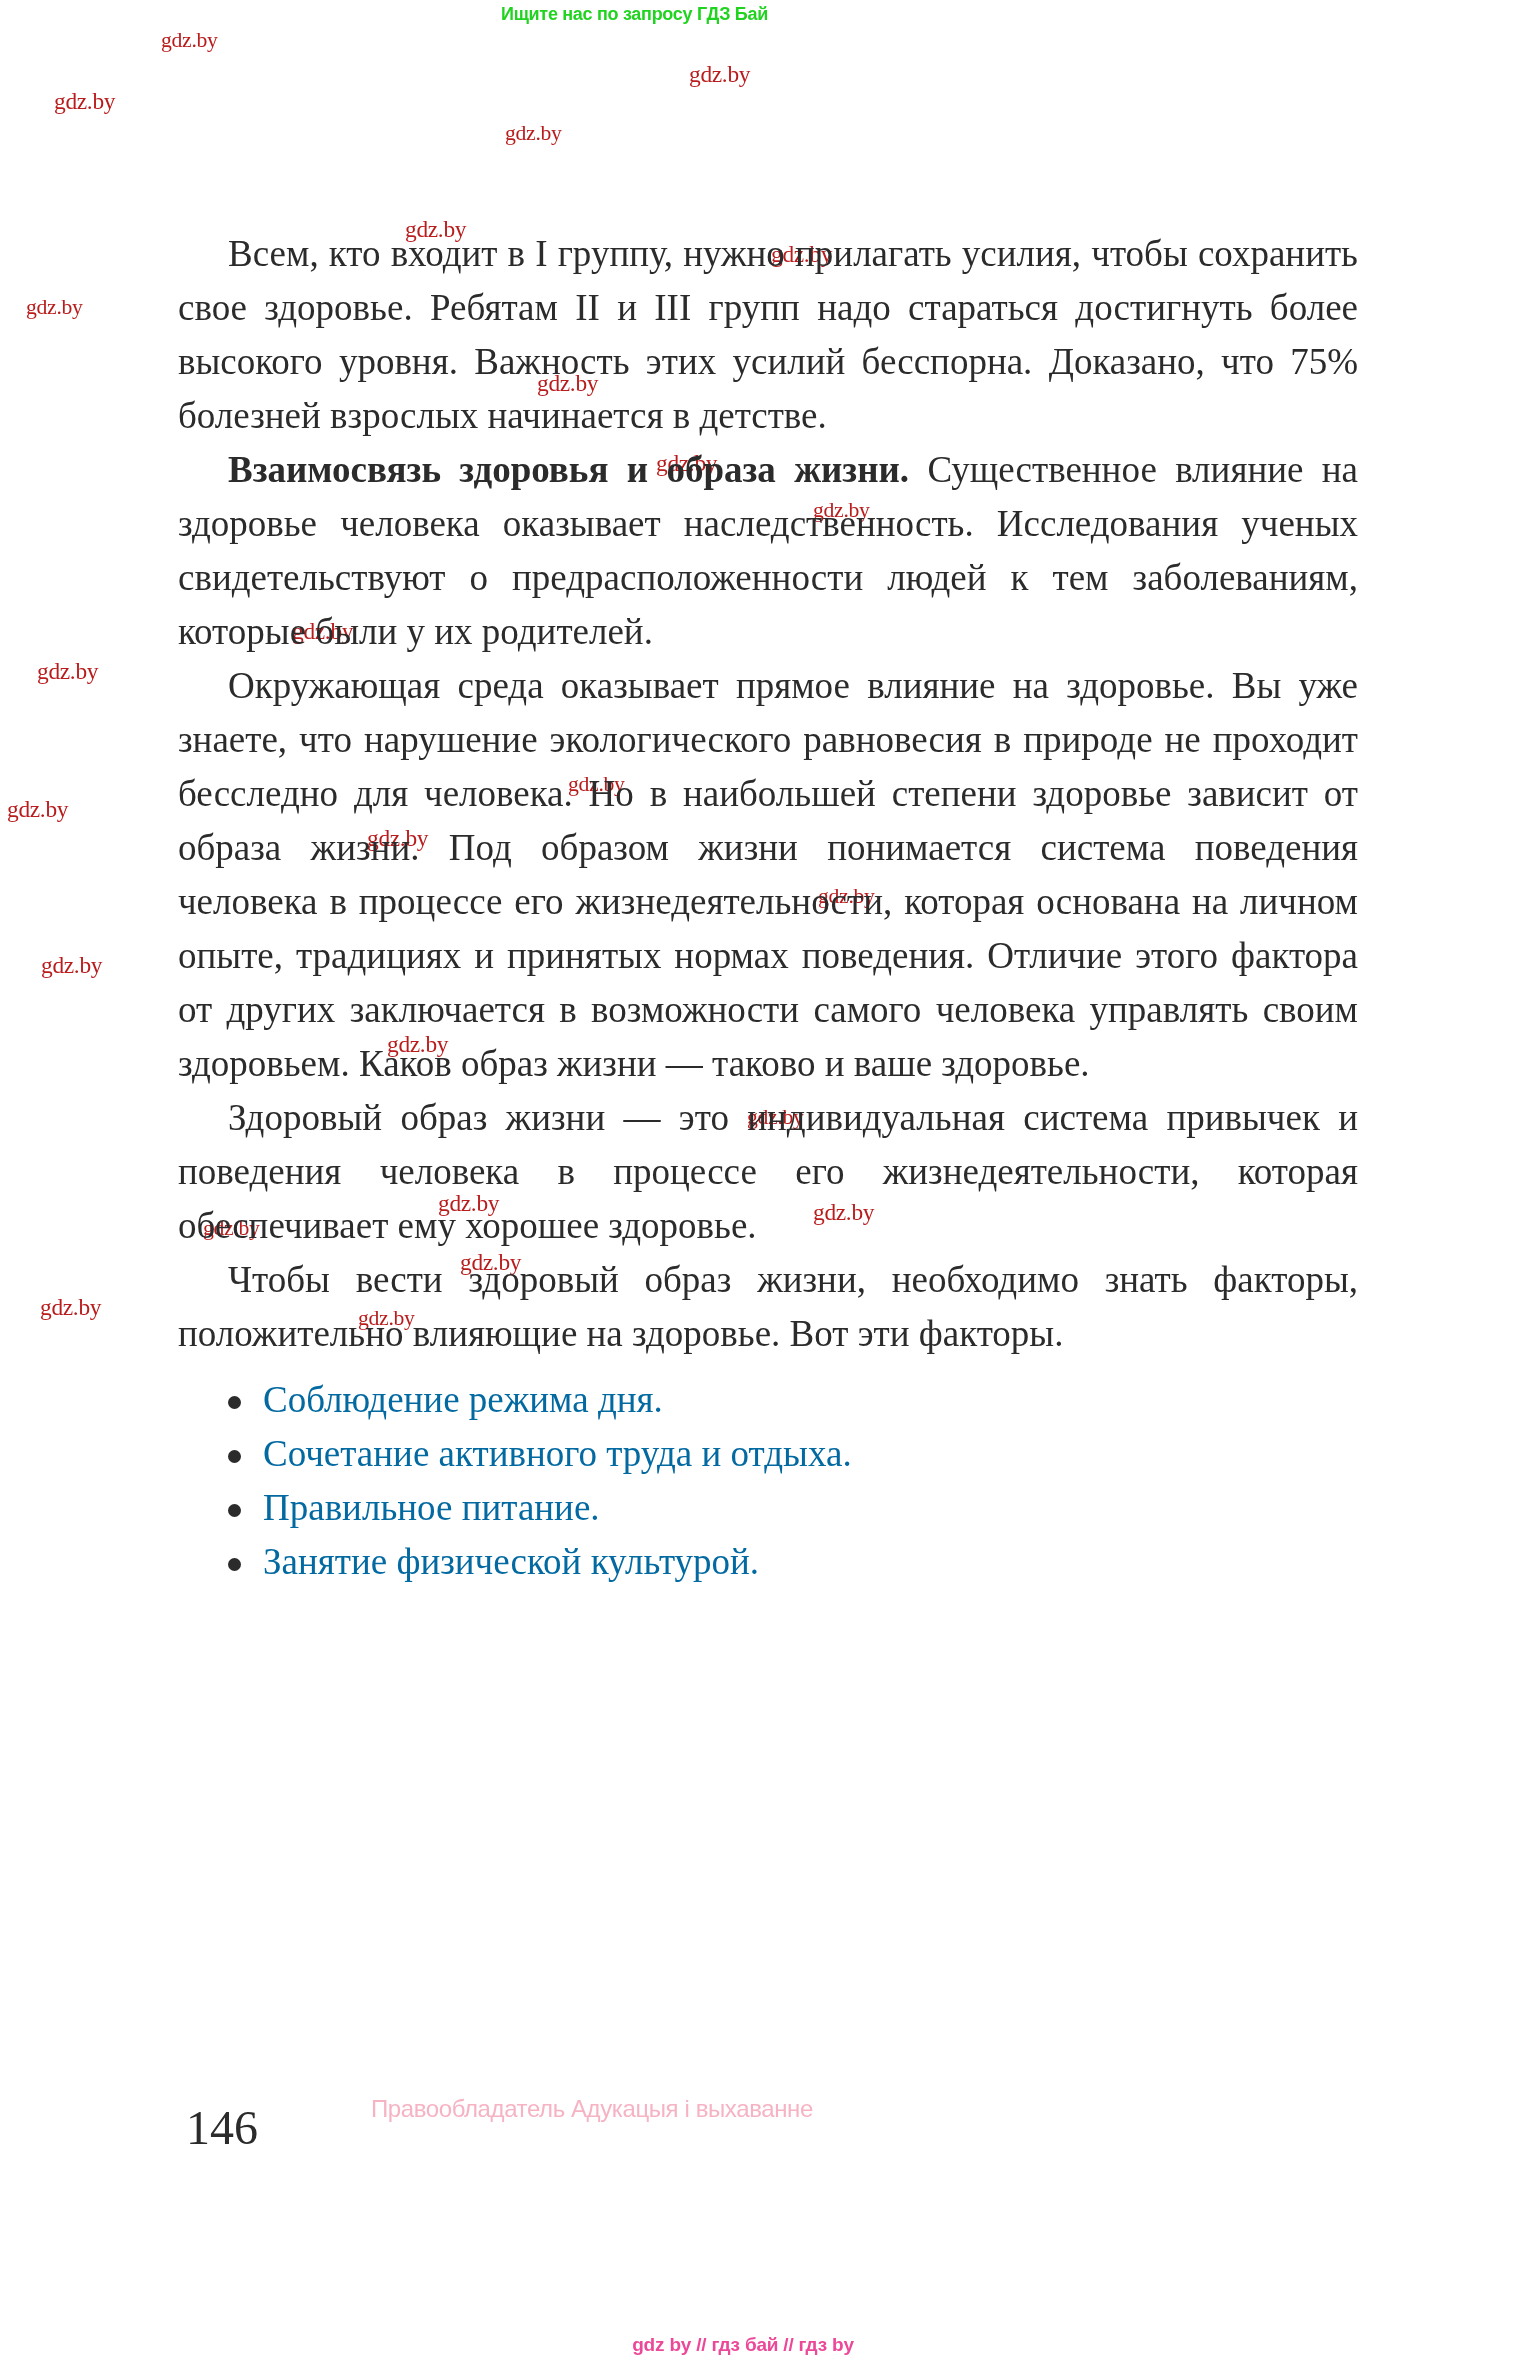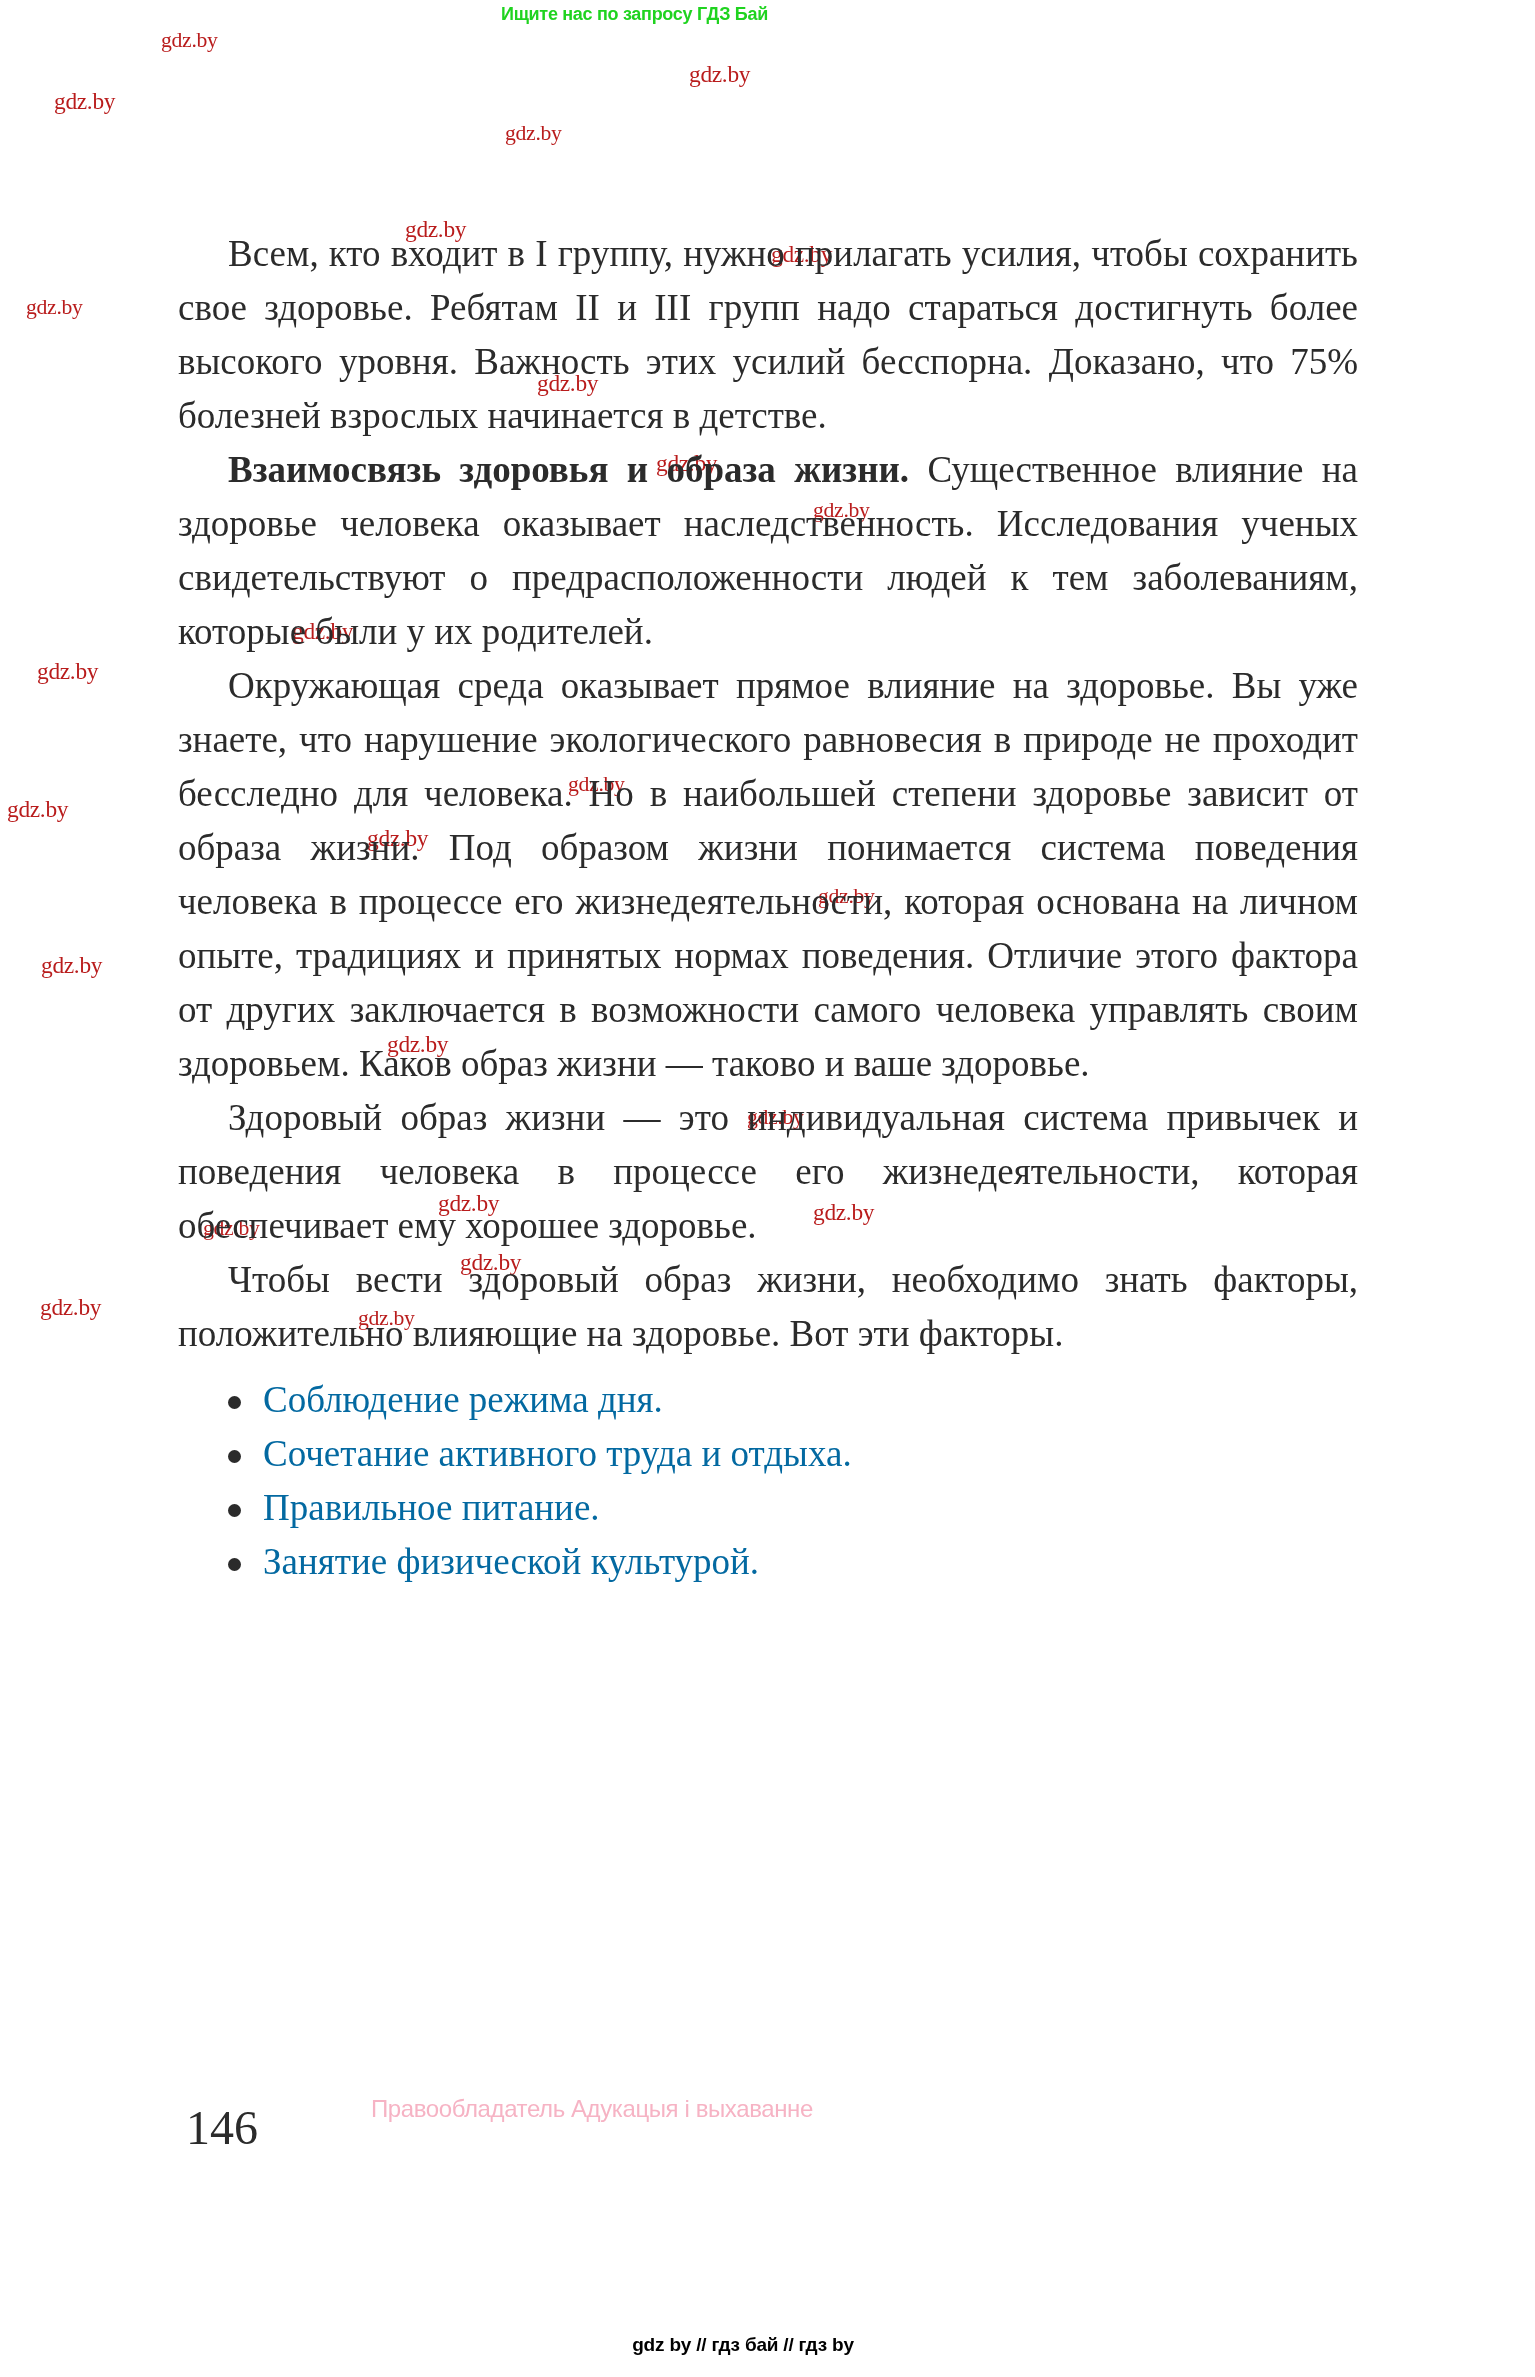--- a/index.html
+++ b/index.html
@@ -112,21 +112,21 @@
   }
   .bottom-links {
     position: absolute;
     left: 0;
     top: 2334px;
     width: 1486px;
     text-align: center;
     font-family: "Liberation Sans", "DejaVu Sans", sans-serif;
     font-size: 19px;
     font-weight: 700;
-    color: #000000;
+    color: #ec4899;
     white-space: nowrap;
     letter-spacing: -0.2px;
   }
 </style>
 </head>
 <body>
 
 <div class="page">
 
   <div class="promo-line">Ищите нас по запросу ГДЗ Бай</div>

